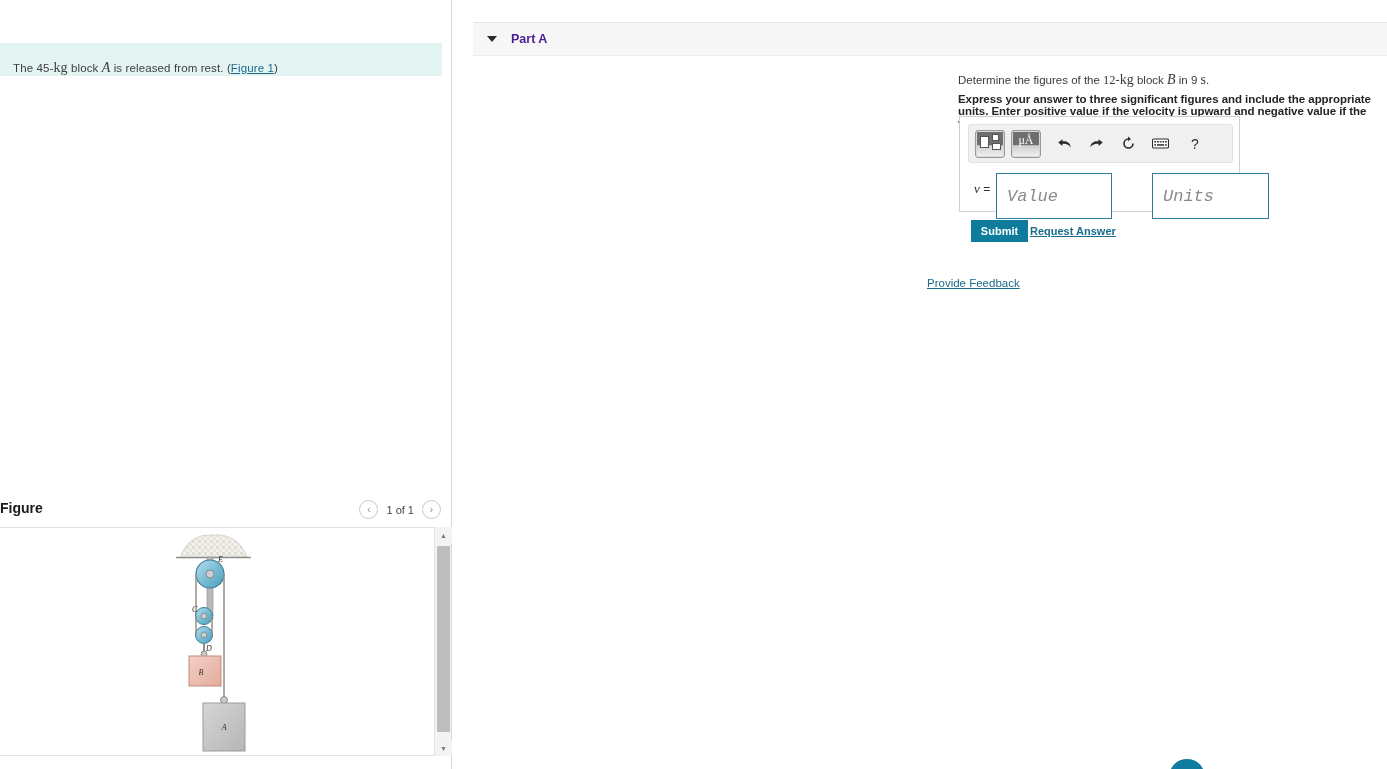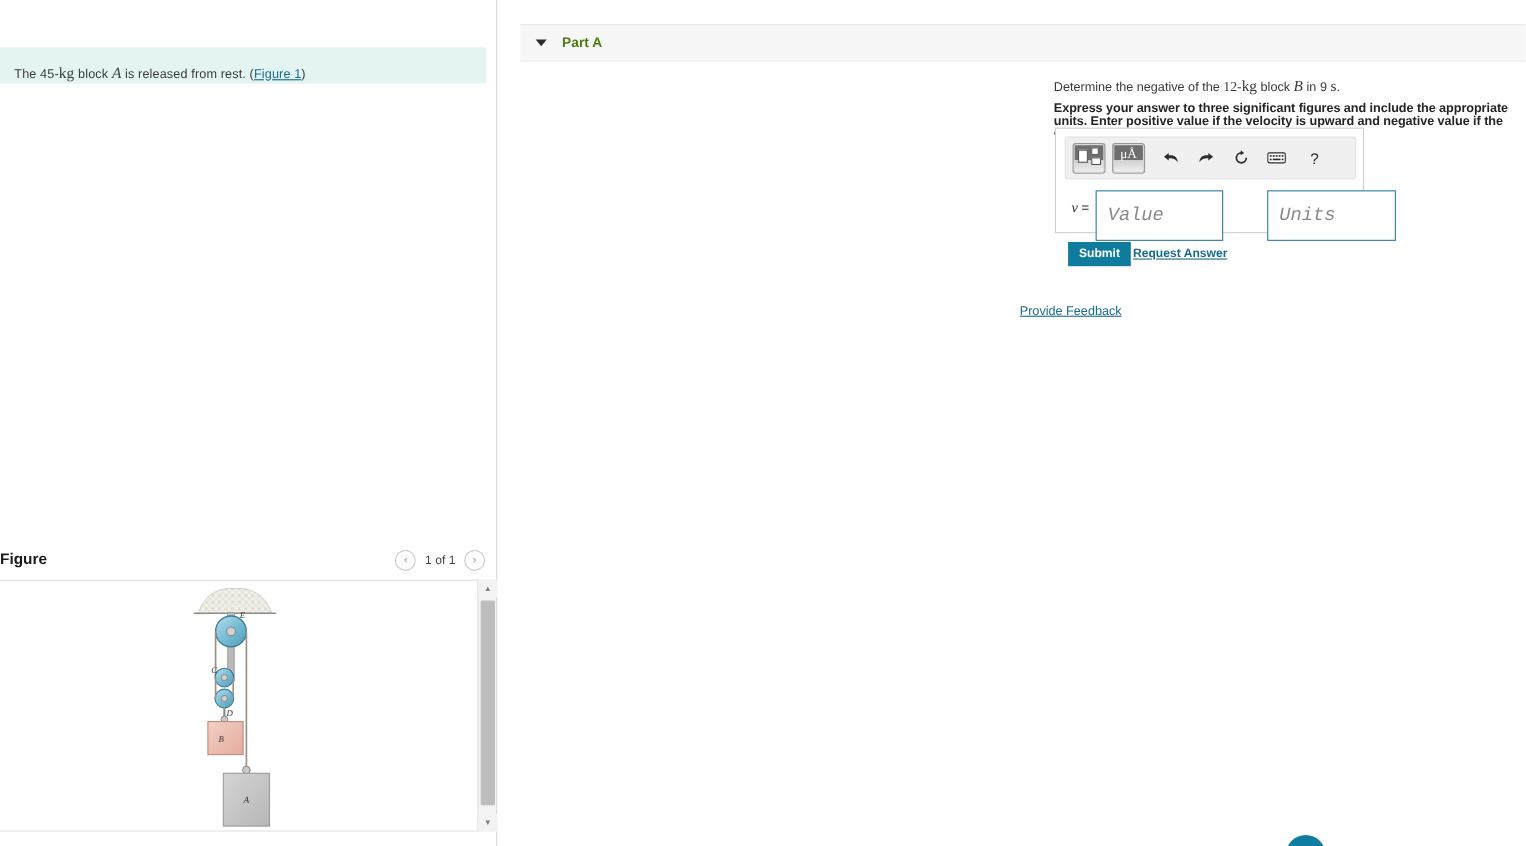--- a/index.html
+++ b/index.html
@@ -90,21 +90,21 @@
     display:flex; align-items:center;
   }
   .caret {
     margin-left: 14px; margin-right: 14px;
     width:0;height:0;
     border-left:5px solid transparent;
     border-right:5px solid transparent;
     border-top:6px solid #2b2b2b;
     cursor:pointer;
   }
-  .part-label { font-size:12.5px; font-weight:bold; color:#4d7c0f; }
+  .part-label { font-size:12.5px; font-weight:bold; color:#4c1d95; }
 
   .q-text {
     position:absolute; left:505px; top:72px;
     font-size:11.5px; color:#3a3a3a;
   }
   .q-text .unit-kg { font-family:"Liberation Serif", serif; font-size:14px; }
   .q-text .var { font-family:"Liberation Serif", serif; font-style:italic; font-size:14px; }
   .q-text .num { font-family:"Liberation Serif", serif; font-size:12.5px; }
 
   .instr {
@@ -278,21 +278,21 @@
     </div>
   </div>
 
   <div class="right-panel">
 
     <div class="part-band">
       <div class="caret"></div>
       <div class="part-label">Part A</div>
     </div>
 
-    <div class="q-text"><span>Determine the negative of the </span><span class="num">12-</span><span class="unit-kg">kg</span><span> block </span><span class="var">B</span><span> in 9</span>&nbsp;<span class="unit-kg">s</span><span>.</span></div>
+    <div class="q-text"><span>Determine the figures of the </span><span class="num">12-</span><span class="unit-kg">kg</span><span> block </span><span class="var">B</span><span> in 9</span>&nbsp;<span class="unit-kg">s</span><span>.</span></div>
 
     <div class="instr">Express your answer to three significant figures and include the appropriate units. Enter positive value if the velocity is upward and negative value if the velocity is downward.</div>
 
     <div class="answer-box">
       <div class="toolbar">
         <div class="tb-btn">
           <span class="b1"></span>
           <span class="b2"></span>
           <span class="b3"></span>
         </div>

